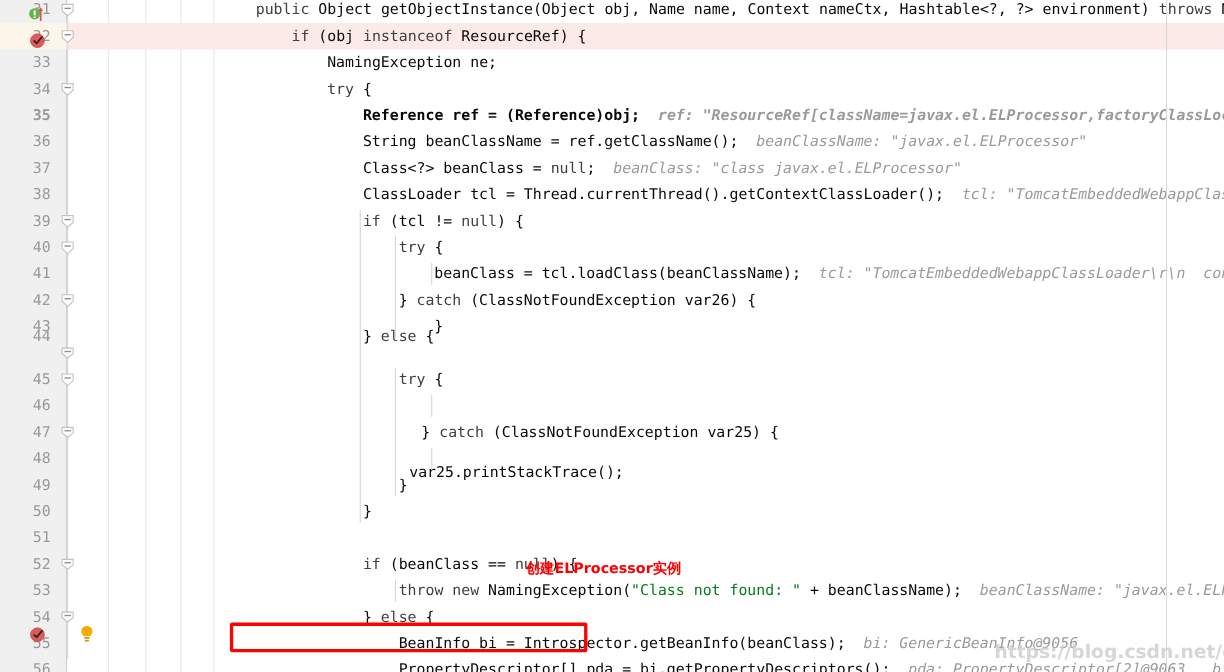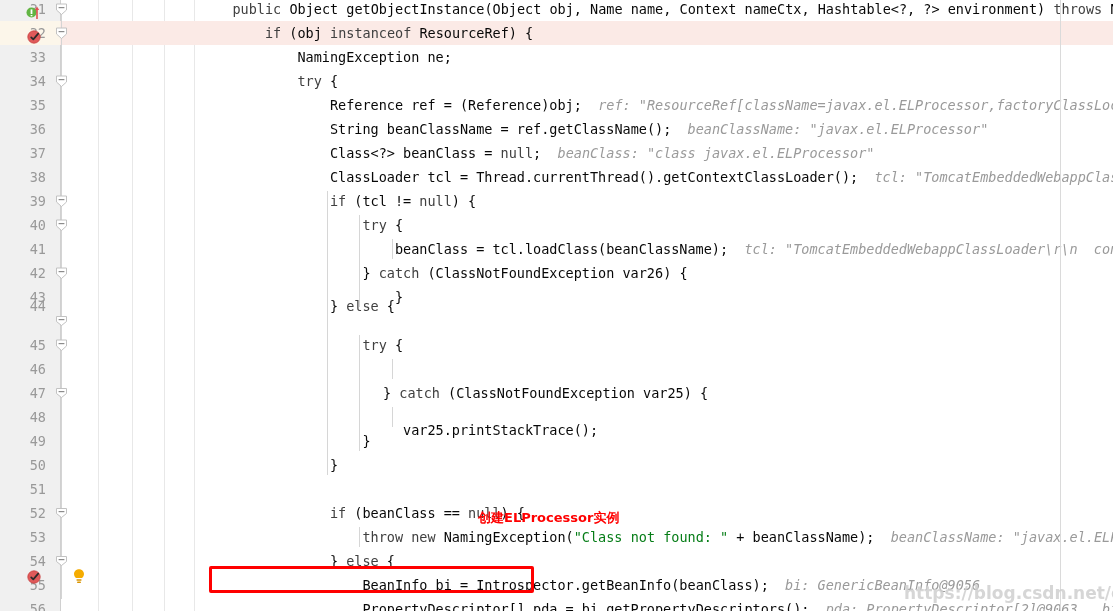--- a/index.html
+++ b/index.html
@@ -91,21 +91,21 @@
         <div class="code" style="left: 264.96px;"><span class="kw">if</span><span> (obj </span><span class="kw">instanceof</span><span> ResourceRef) {</span></div>
       </div>
       <div class="row" style="top: 45px; padding-left: 20px;">
         <div class="ln">33</div>
         <div class="code" style="left: 297.44px;"><span>NamingException ne;</span></div>
       </div>
       <div class="row" style="top: 69px;">
         <div class="ln">34</div>
         <div class="code" style="left: 297.44px;"><span class="kw">try</span><span> {</span></div>
       </div>
-      <div class="row" style="top: 93px;">
+      <div class="row" style="top: 93px; font-weight: bold;">
         <div class="ln">35</div>
         <div class="code" style="left: 329.92px;"><span>Reference ref = (Reference)obj;  </span><span class="hint">ref: "ResourceRef[className=javax.el.ELProcessor,factoryClassLocation=null,factory</span></div>
       </div>
       <div class="row" style="top: 117px;">
         <div class="ln">36</div>
         <div class="code" style="left: 329.92px;"><span>String beanClassName = ref.getClassName();  </span><span class="hint">beanClassName: "javax.el.ELProcessor"</span></div>
       </div>
       <div class="row" style="top: 141px;">
         <div class="ln">37</div>
         <div class="code" style="left: 329.92px;"><span>Class&lt;?&gt; beanClass = </span><span class="kw">null</span><span>;  </span><span class="hint">beanClass: "class javax.el.ELProcessor"</span></div>
@@ -144,21 +144,21 @@
       </div>
       <div class="row" style="top: 357px;">
         <div class="ln">46</div>
       </div>
       <div class="row" style="top: 381px;">
         <div class="ln">47</div>
         <div class="code" style="left: 383px;"><span>} </span><span class="kw">catch</span><span> (ClassNotFoundException var25) {</span></div>
       </div>
       <div class="row" style="top: 405px;">
         <div class="ln">48</div>
-        <div class="code" style="left: 403px; margin-top: 13px;"><span>var25.printStackTrace();</span></div>
+        <div class="code" style="left: 372px; margin-top: 13px;"><span>var25.printStackTrace();</span></div>
       </div>
       <div class="row" style="top: 429px;">
         <div class="ln">49</div>
         <div class="code" style="left: 362.4px;"><span>}</span></div>
       </div>
       <div class="row" style="top: 453px;">
         <div class="ln">50</div>
         <div class="code" style="left: 329.92px;"><span>}</span></div>
       </div>
       <div class="row" style="top: 477px;">

